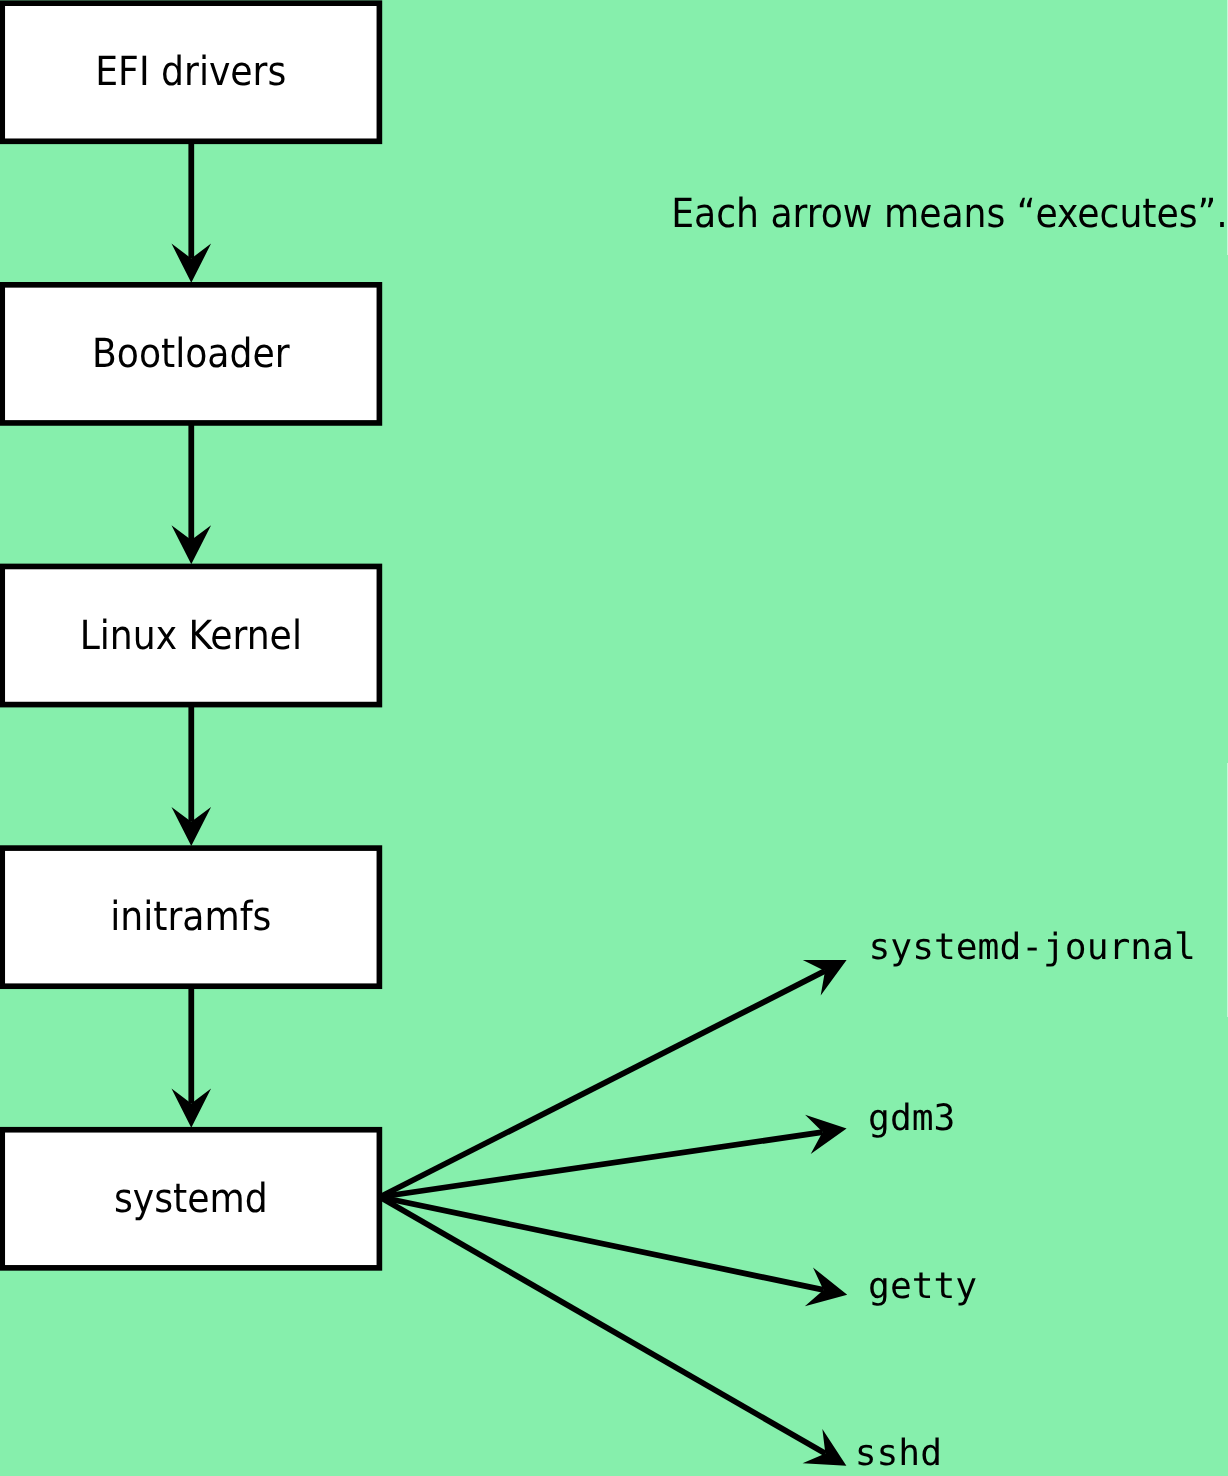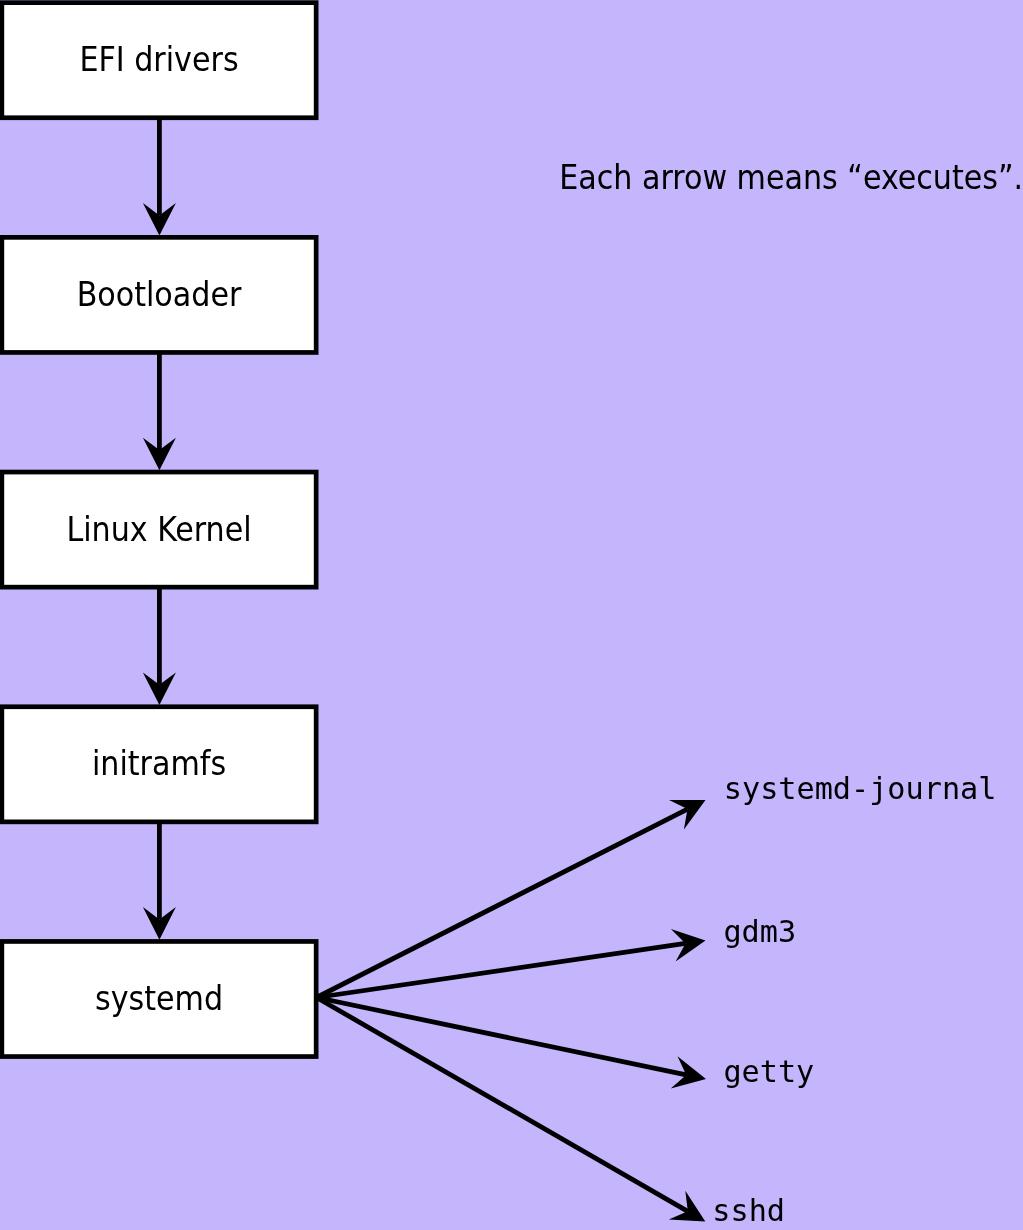--- a/index.html
+++ b/index.html
@@ -4,21 +4,21 @@
 <style>
   html, body {
     margin: 0;
     padding: 0;
     background: #ffffff;
   }
   .canvas {
     position: relative;
     width: 1023px;
     height: 1230px;
-    background: #c4b5fd;
+    background: #86efac;
     overflow: hidden;
   }
   svg { display: block; }
   .node-box {
     fill: #ffffff;
     stroke: #000000;
     stroke-width: 4.7;
   }
   .edge {
     stroke: #000000;

